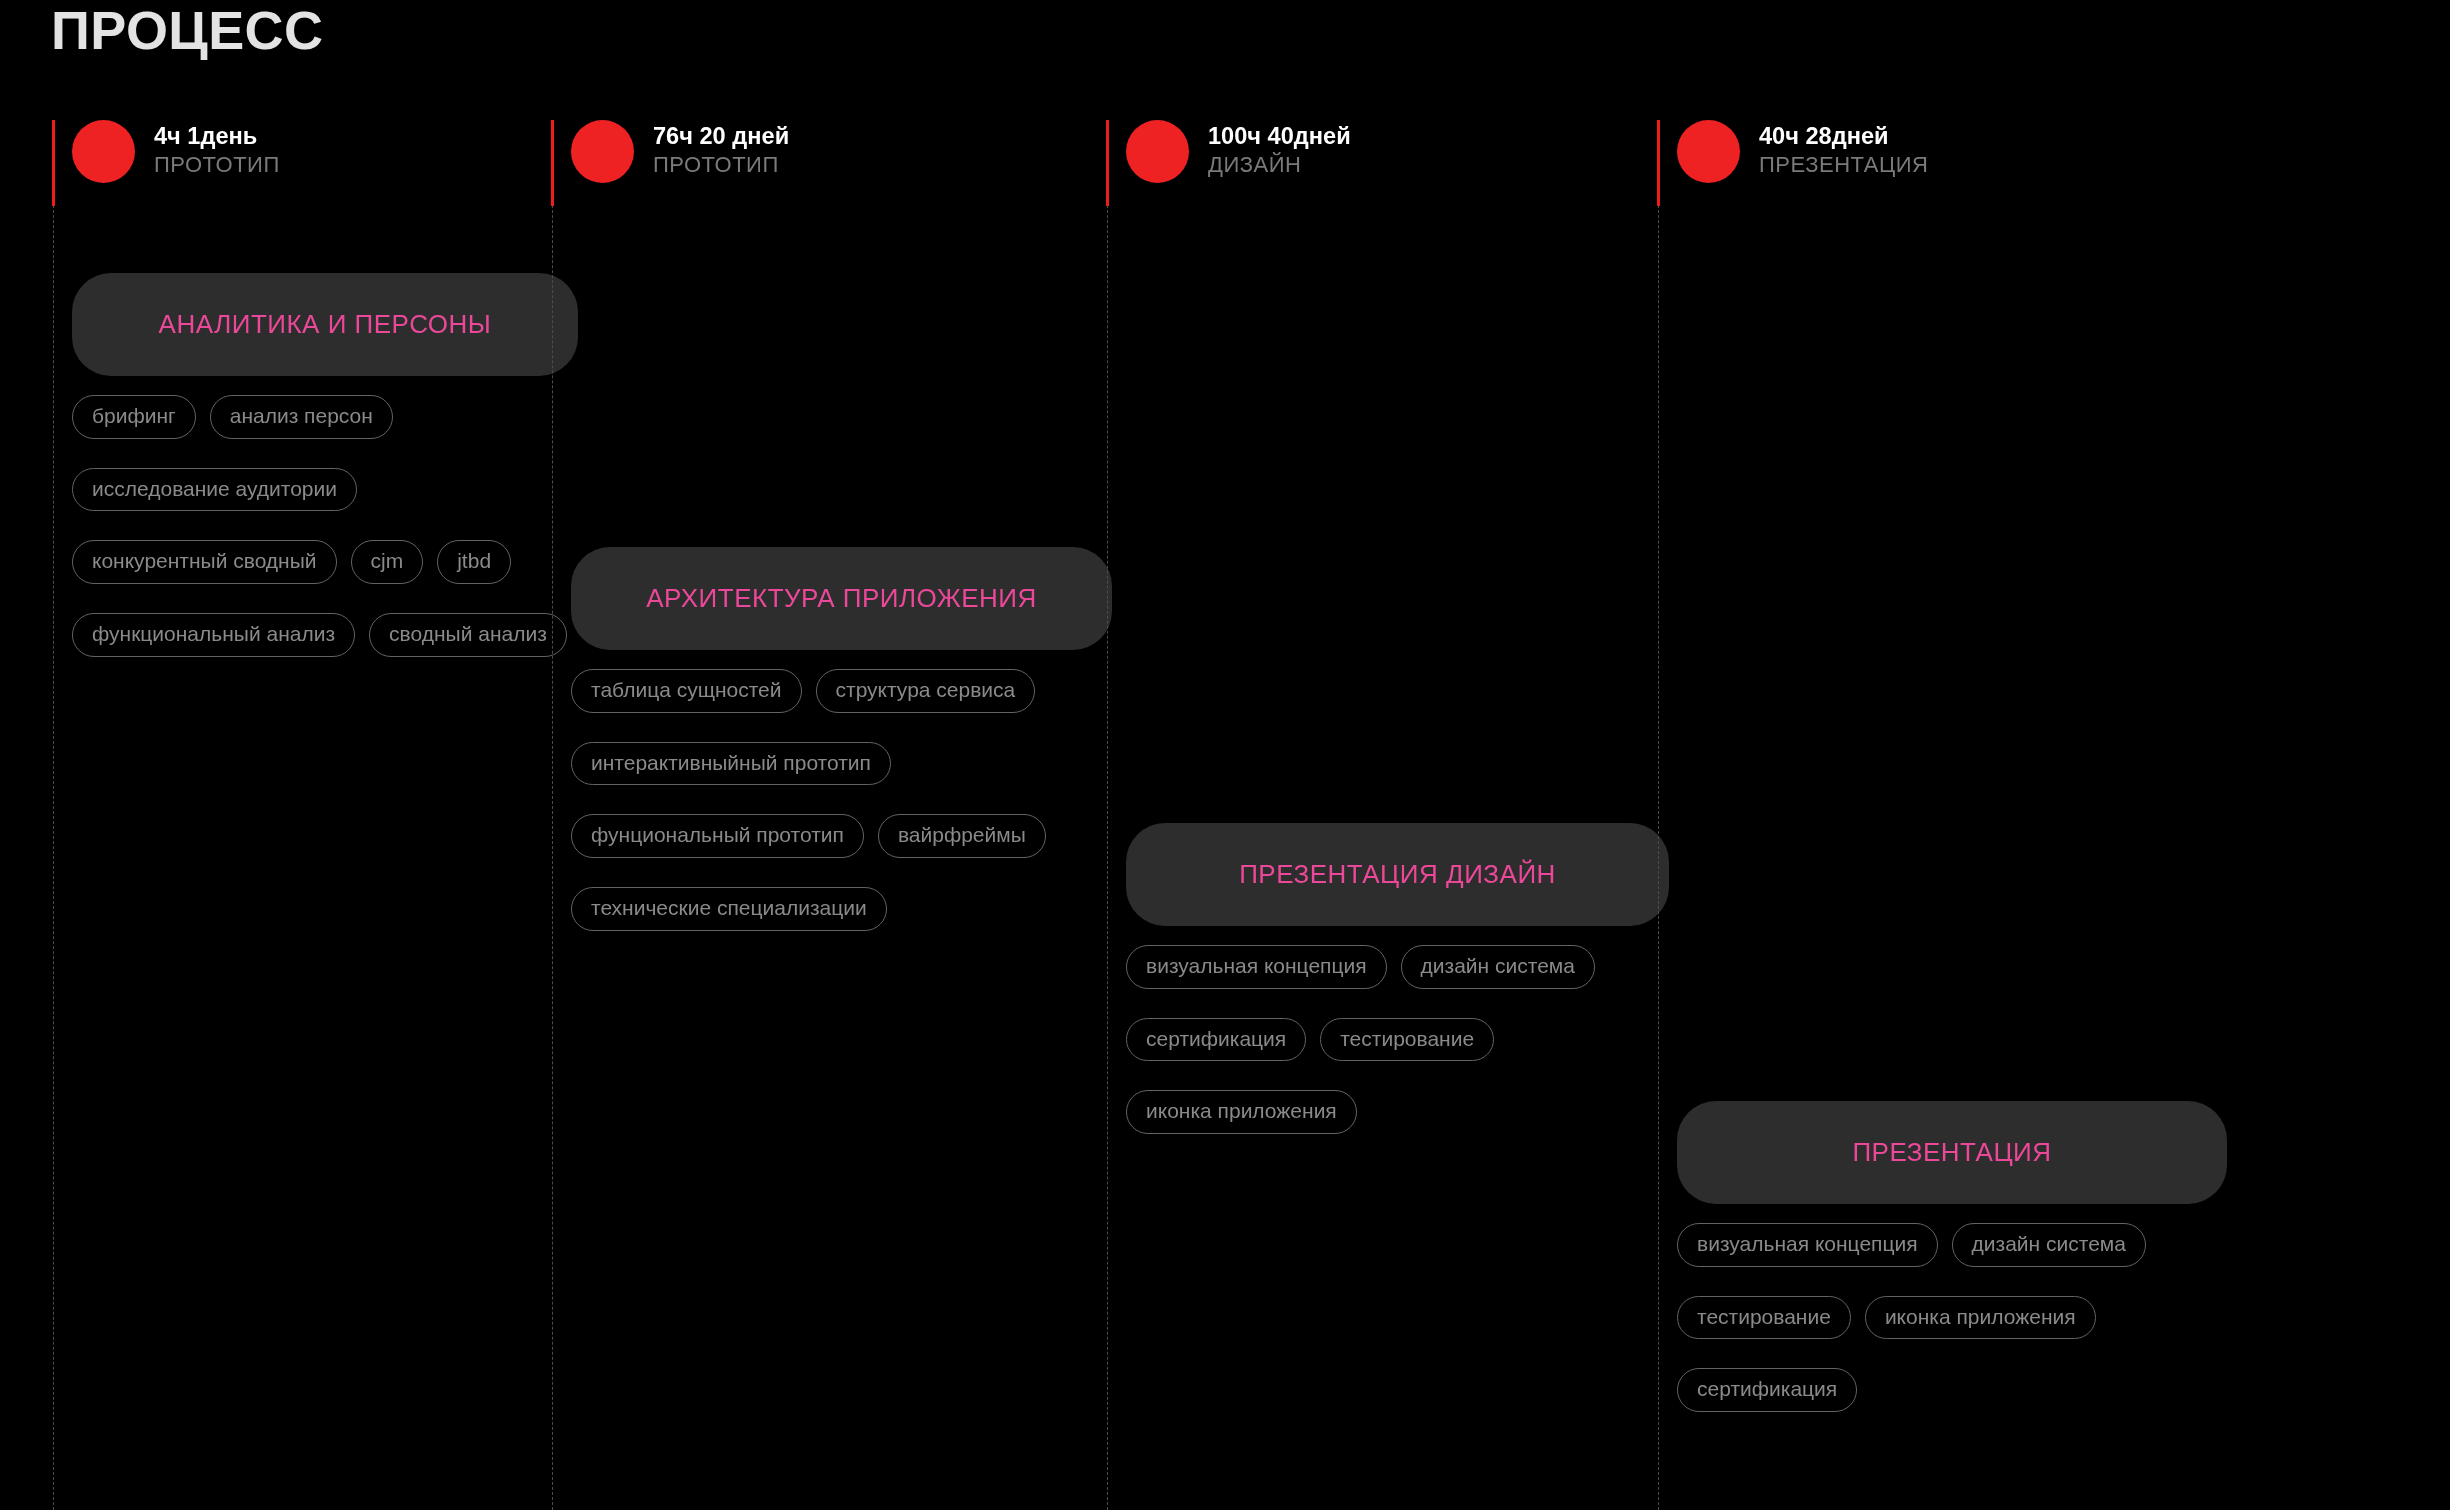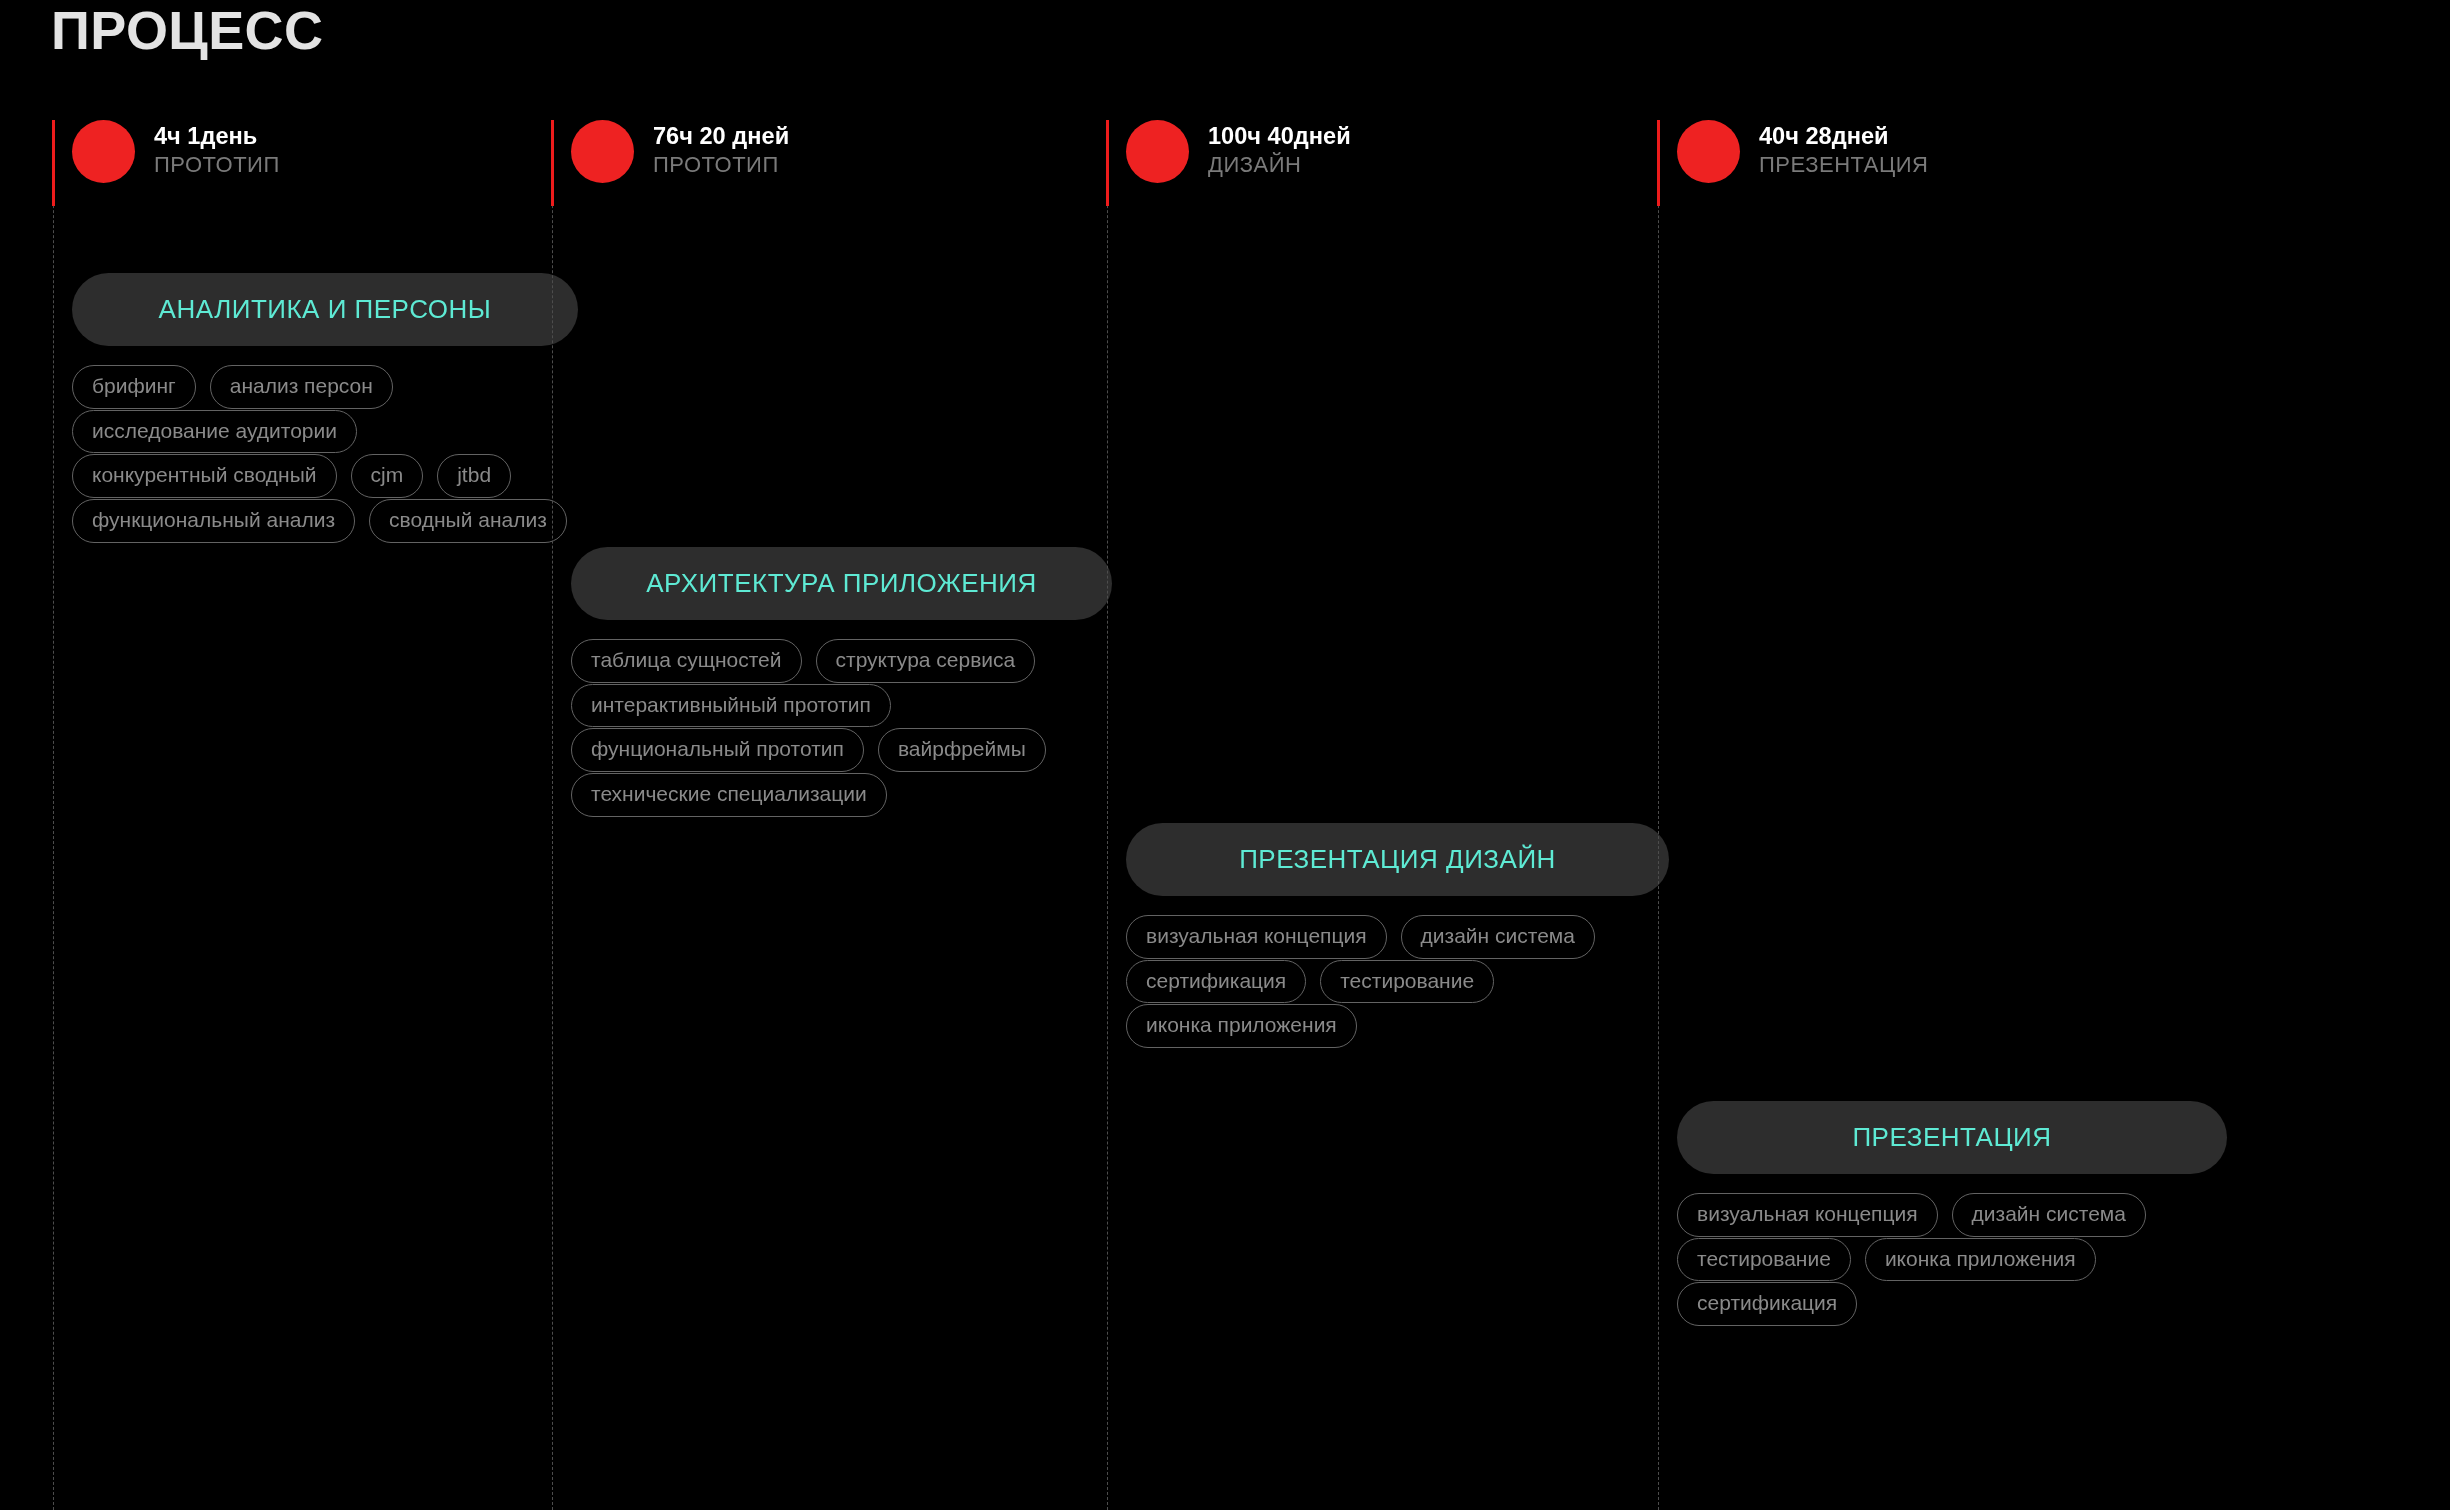--- a/index.html
+++ b/index.html
@@ -104,34 +104,34 @@
 
   
   .group {
     position: absolute;
     left: 19px;
   }
 
   .group-title {
     display: inline-block;
     background: #2d2d2d;
-    color: #5eead4;
+    color: #ec4899;
     border-radius: 39px;
     font-size: 26px;
     letter-spacing: 0.5px;
-    padding: 21px 40px;
+    padding: 36px 40px;
     text-align: center;
     white-space: nowrap;
     box-sizing: border-box;
   }
 
   .tags {
     display: flex;
     flex-wrap: wrap;
-    gap: 1px 14px;
+    gap: 29px 14px;
     margin-top: 19px;
   }
 
   .tag {
     border: 1.8px solid #636363;
     border-radius: 35px;
     color: #8a8a8a;
     font-size: 21px;
     padding: 7.9px 19px 9.6px 19px;
     white-space: nowrap;

